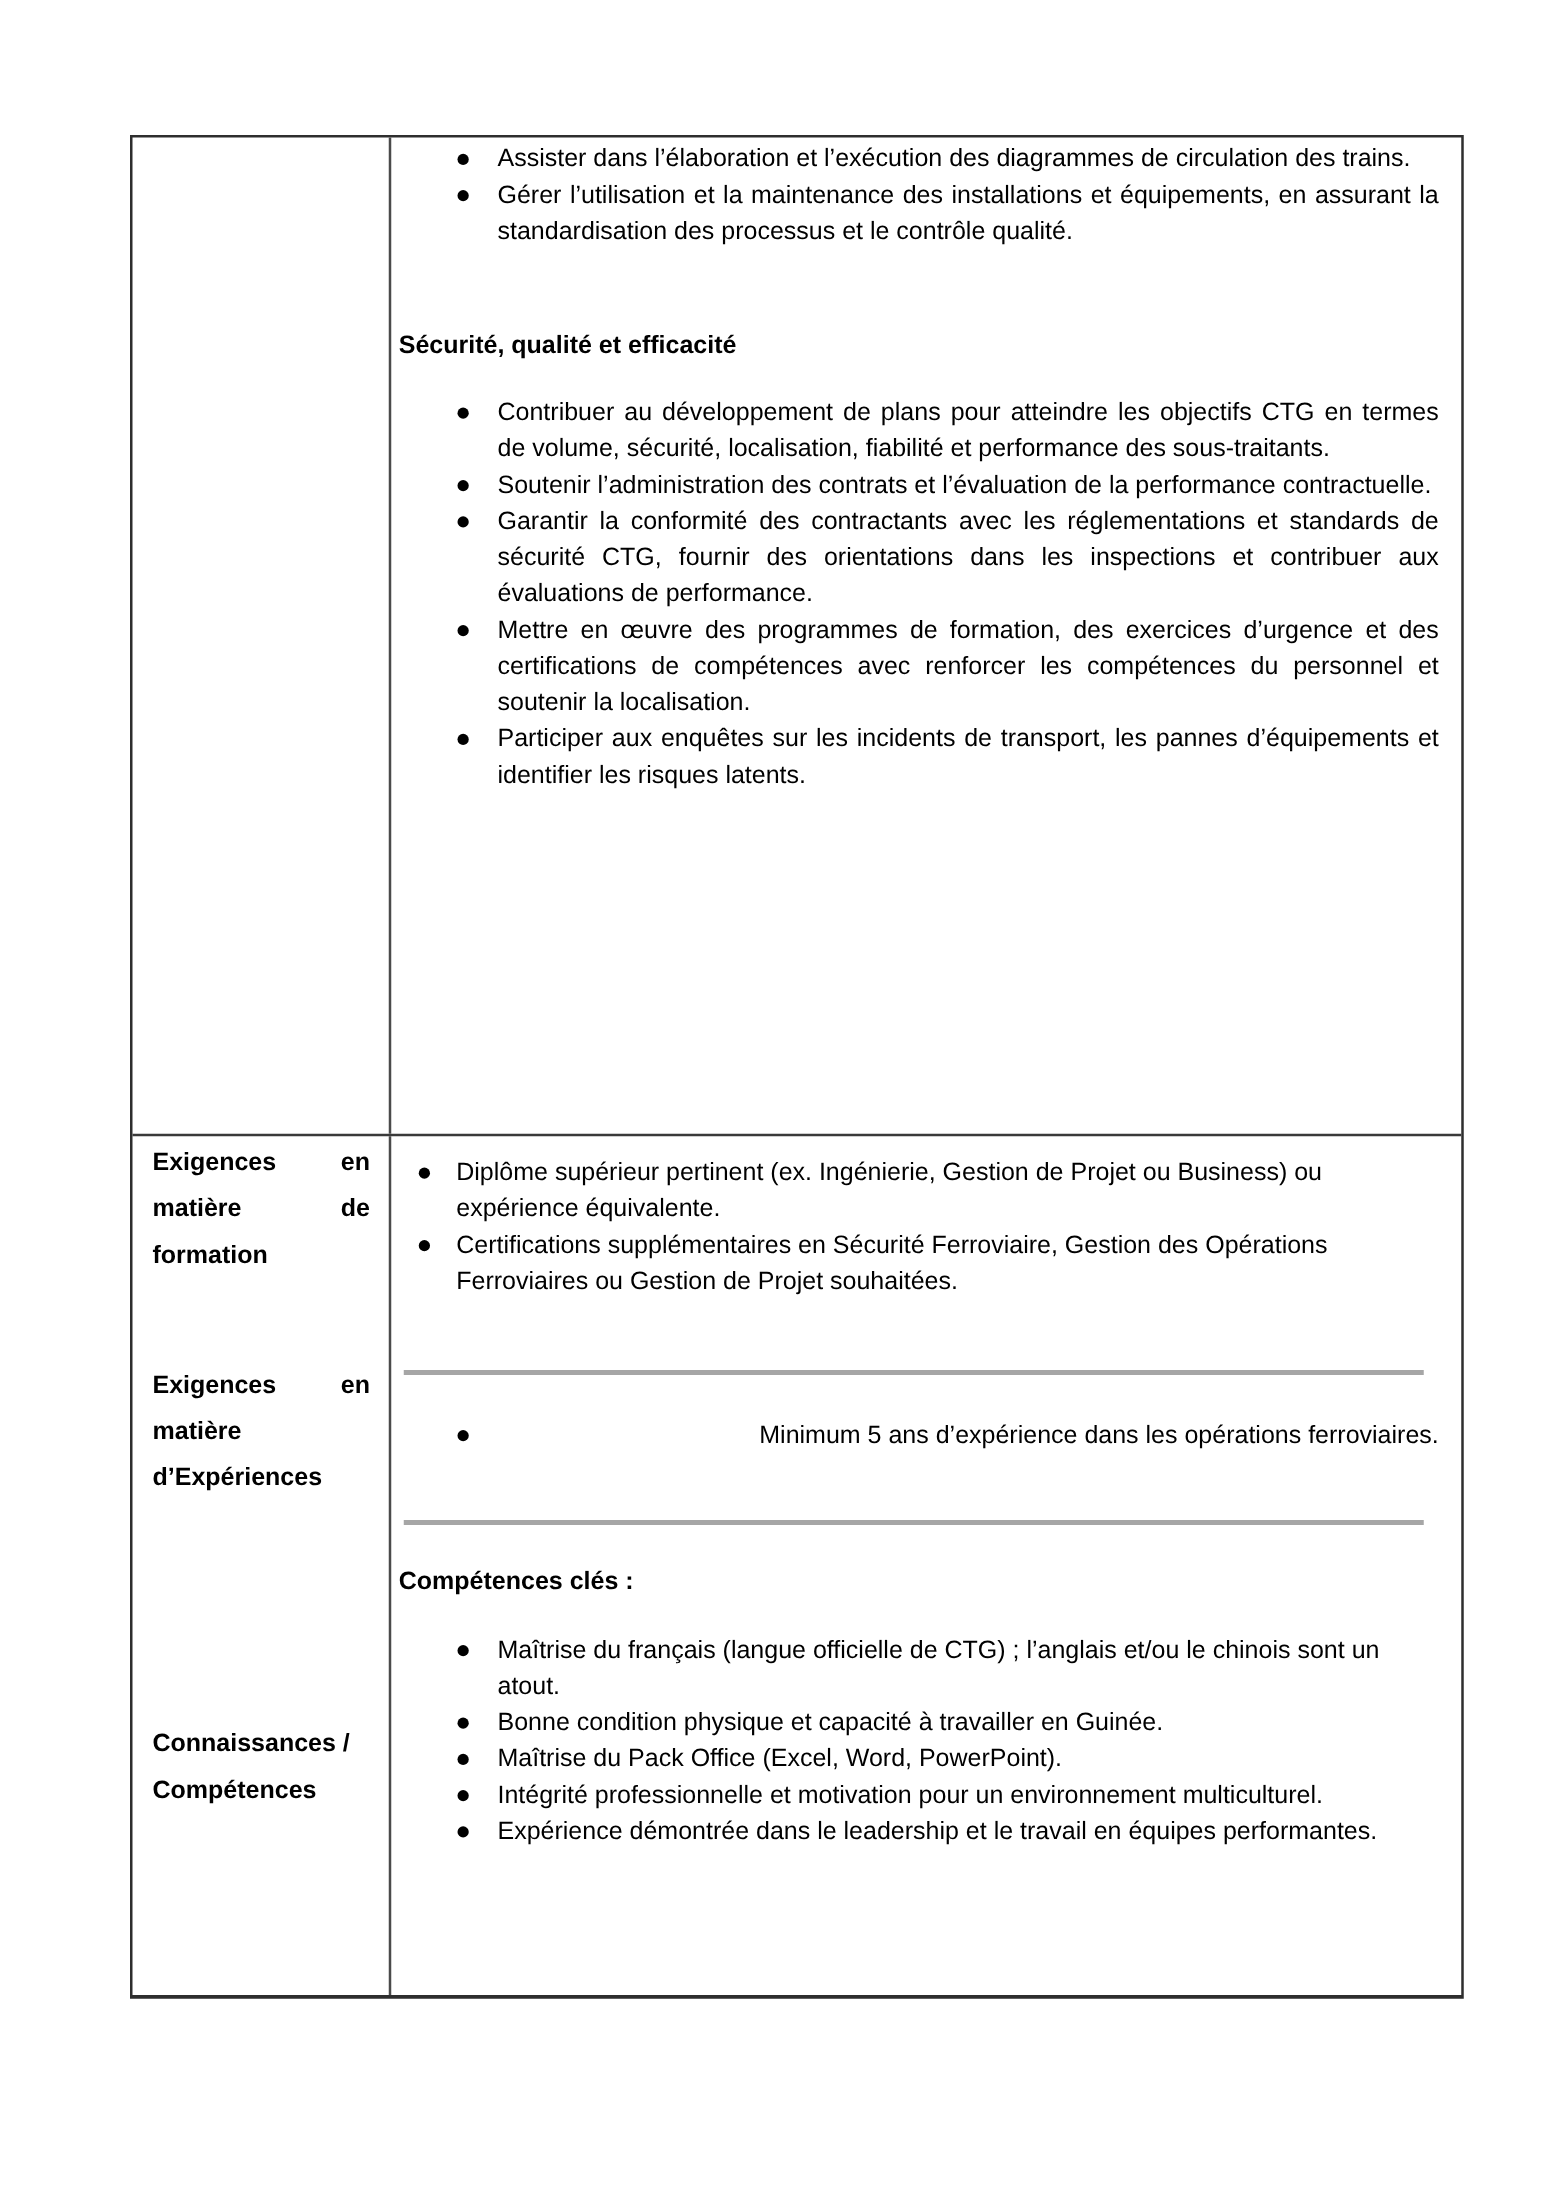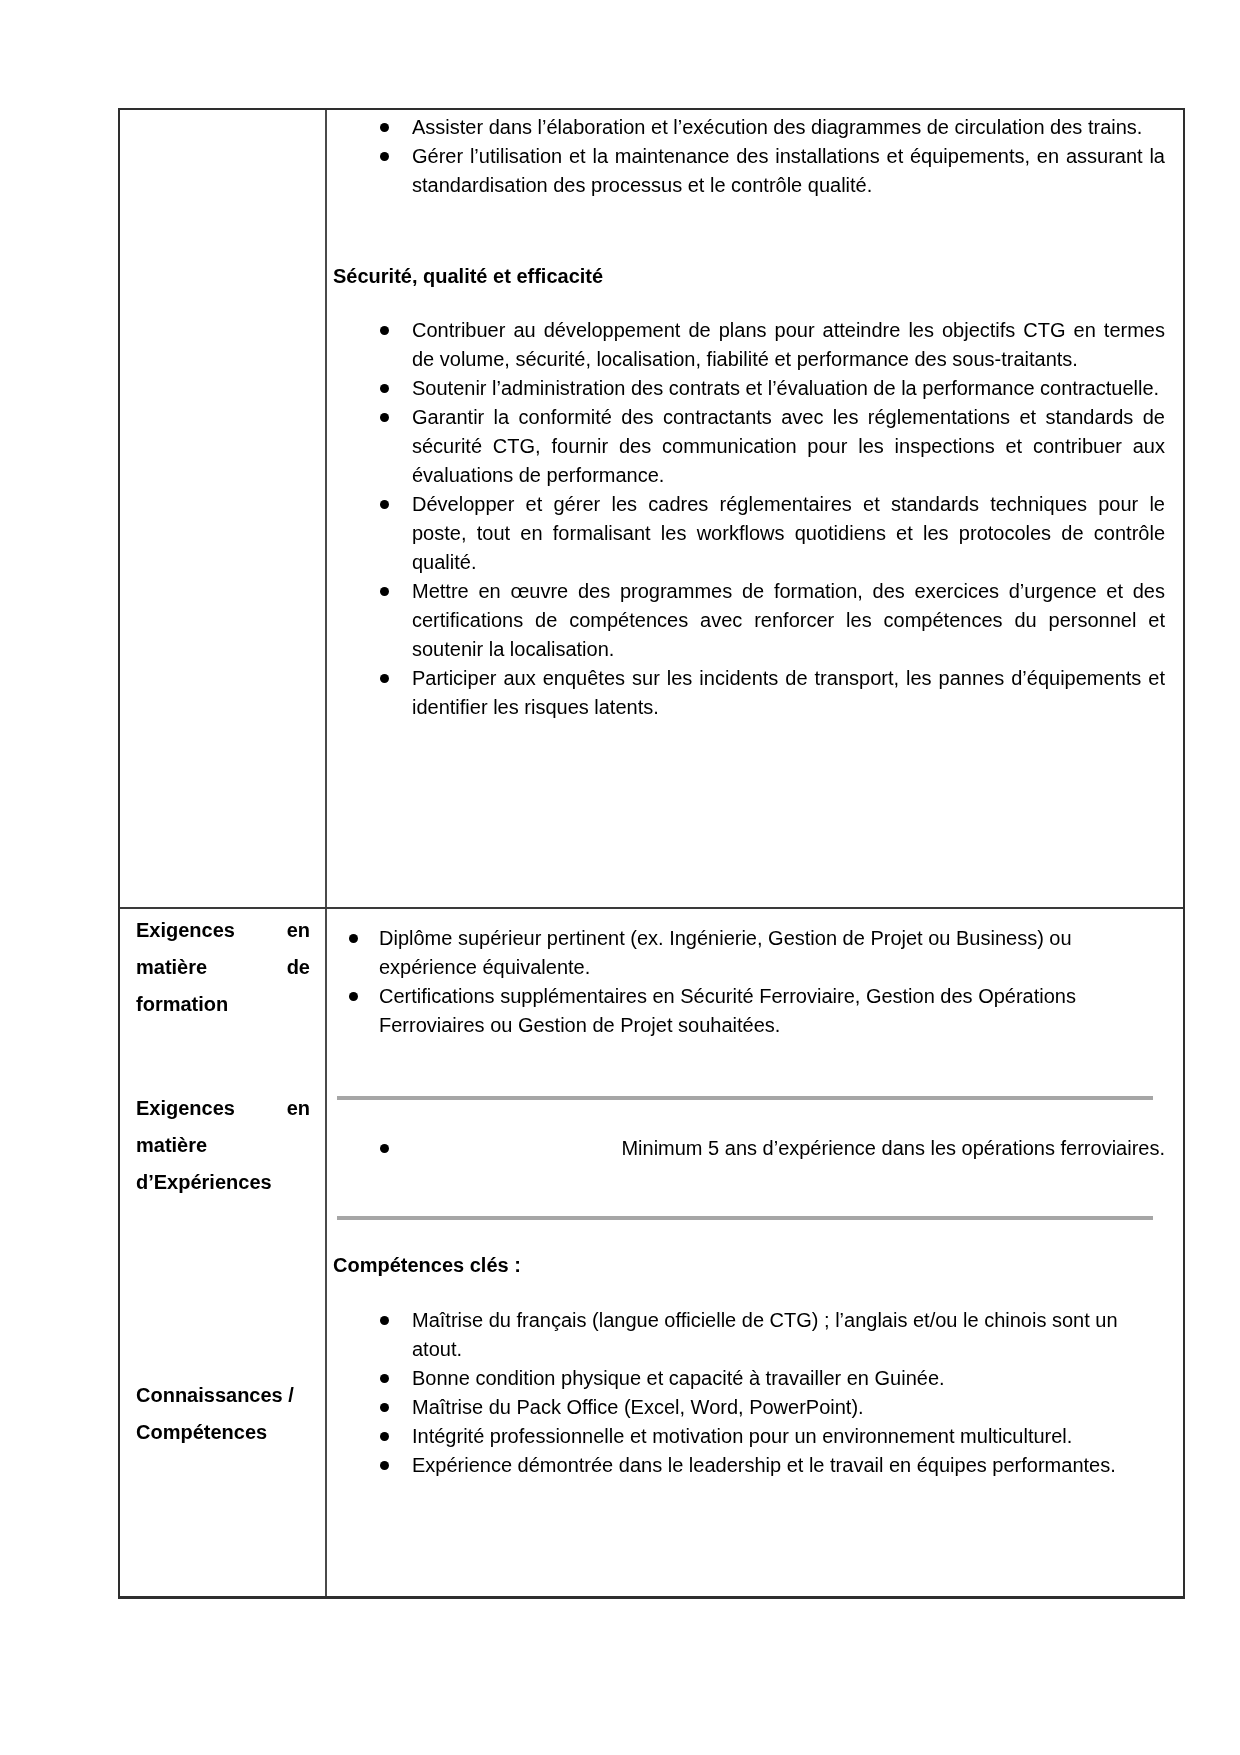--- a/index.html
+++ b/index.html
@@ -3,21 +3,21 @@
 <meta charset="utf-8">
 <style>
   * { margin:0; padding:0; box-sizing:border-box; }
   html,body { background:#e9e9e9; }
   .page {
     position:relative; width:1240px; height:1755px; background:#ffffff;
     font-family:"Liberation Sans", sans-serif; color:#000;
     margin:0 auto; overflow:hidden;
   }
   .doc-table {
-    position:absolute; left:118px; top:108px; width:1067px; height:1491px;
+    position:absolute; left:104px; top:108px; width:1067px; height:1491px;
     border:2px solid #2e2e2e; border-bottom-width:3px;
     display:flex; flex-direction:column;
   }
   .trow { display:flex; width:100%; }
   .trow-1 { height:799px; border-bottom:2px solid #3a3a3a; }
   .trow-2 { flex:1; }
   .cell-left {
     width:207px; flex:0 0 207px; border-right:2px solid #4a4a4a;
     padding:3px 15px 0 16px;
   }
@@ -62,22 +62,21 @@
         <ul class="blist justified">
           <li>Assister dans l’élaboration et l’exécution des diagrammes de circulation des trains.</li>
           <li>Gérer l’utilisation et la maintenance des installations et équipements, en assurant la standardisation des processus et le contrôle qualité.</li>
         </ul>
 
         <p class="sec-head safety">Sécurité, qualité et efficacité</p>
 
         <ul class="blist justified">
           <li>Contribuer au développement de plans pour atteindre les objectifs CTG en termes de volume, sécurité, localisation, fiabilité et performance des sous-traitants.</li>
           <li>Soutenir l’administration des contrats et l’évaluation de la performance contractuelle.</li>
-          <li>Garantir la conformité des contractants avec les réglementations et standards de sécurité CTG, fournir des communication pour les inspections et contribuer aux évaluations de performance.</li>
-          <li>Développer et gérer les cadres réglementaires et standards techniques pour le poste, tout en formalisant les workflows quotidiens et les protocoles de contrôle qualité.</li>
+          <li>Garantir la conformité des contractants avec les réglementations et standards de sécurité CTG, fournir des orientations dans les inspections et contribuer aux évaluations de performance.</li>
           <li>Mettre en œuvre des programmes de formation, des exercices d’urgence et des certifications de compétences avec renforcer les compétences du personnel et soutenir la localisation.</li>
           <li>Participer aux enquêtes sur les incidents de transport, les pannes d’équipements et identifier les risques latents.</li>
         </ul>
       </div>
     </div>
 
     <div class="trow trow-2">
       <div class="cell-left">
 
         <div class="req-label lbl-block-1">

